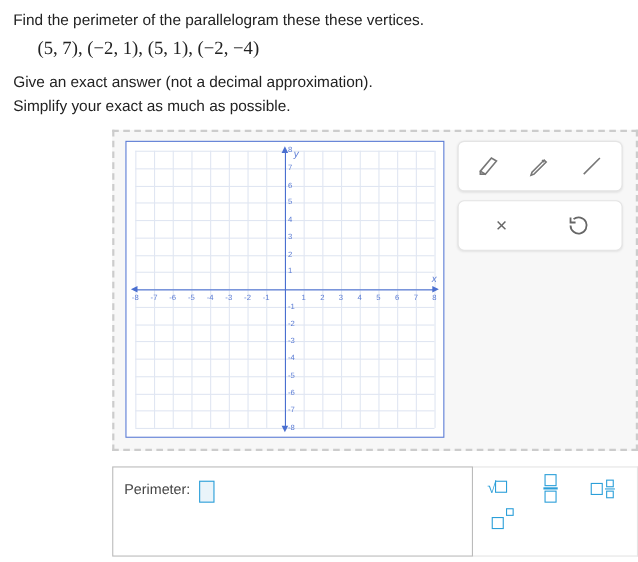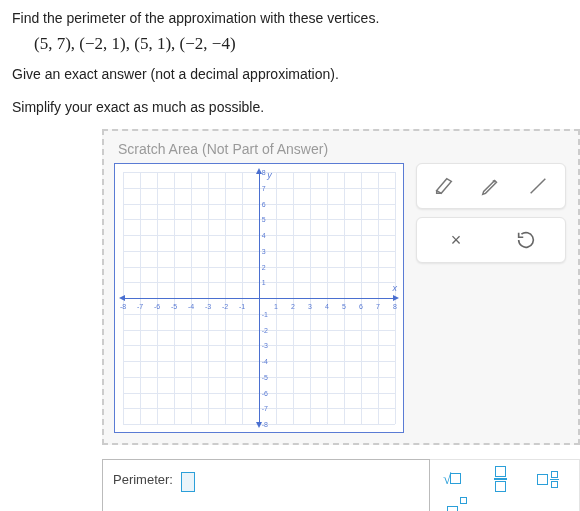--- a/index.html
+++ b/index.html
@@ -1,19 +1,19 @@
 <!DOCTYPE html>
 <html><head>
   <meta charset="utf-8">
   <style>
     * { box-sizing: border-box; margin: 0; padding: 0; }
     body { font-family: Arial, sans-serif; font-size: 14px; color: #222; background: #fff; width: 580px; padding: 10px 12px; }
     .prompt-line1 { margin-bottom: 8px; }
     .vertices { font-family: 'Times New Roman', serif; font-size: 17px; margin: 8px 0 12px 22px; }
-    .instr { margin-bottom: 17px; }
+    .instr { margin-bottom: 6px; }
     .instr2 { margin-bottom: 14px; }
     .scratch-box { border: 2px dashed #ccc; background: #f7f7f7; margin-left: 90px; width: 478px; padding: 8px 10px 10px 10px; }
     .scratch-title { color: #9a9a9a; font-size: 14px; margin: 2px 0 6px 4px; }
     .scratch-body { display: flex; gap: 12px; }
     .canvas-wrap { background: #fff; border: 1px solid #5a7bd4; width: 290px; height: 270px; position: relative; }
     .grid { position: absolute; inset: 8px; }
     .axis { position: absolute; background: #4a6fd0; }
     .axis.h { height: 1px; width: 100%; top: 50%; }
     .axis.v { width: 1px; height: 100%; left: 50%; }
     .gridline { position: absolute; background: #e0e6f2; }
@@ -36,27 +36,26 @@
     .perim-input { width:14px; height:20px; border:1px solid #2b9fd9; background:#eaf4fa; }
     .palette { width:150px; background:#fff; border:1px solid #e4e4e4; border-left:none; padding:8px; }
     .prow { display:flex; gap:20px; margin-bottom:10px;}
     .pal { width:28px; height:22px; display:flex; align-items:center; justify-content:center; cursor:pointer; color:#2b9fd9; font-size:15px;}
     .pal .box { width:11px; height:11px; border:1.5px solid #2b9fd9; display:inline-block;}
     .pal .boxsm { width:7px; height:7px; border:1px solid #2b9fd9; display:inline-block;}
   </style>
 </head>
 <body>
 
-<div class="prompt-line1">Find the perimeter of the approximation with these vertices.</div>
+<div class="prompt-line1">Find the perimeter of the parallelogram these these vertices.</div>
 <div class="vertices">(5, 7), (−2, 1), (5, 1), (−2, −4)</div>
 <div class="instr">Give an exact answer (not a decimal approximation).</div>
 <div class="instr2">Simplify your exact as much as possible.</div>
 
 <div class="scratch-box">
-  <div class="scratch-title">Scratch Area (Not Part of Answer)</div>
   <div class="scratch-body">
     <div class="canvas-wrap">
       <div class="grid" id="grid">
           <div class="gridline v" style="left: 0%;"></div>
           <div class="gridline v" style="left: 6.25%;"></div>
           <div class="gridline v" style="left: 12.5%;"></div>
           <div class="gridline v" style="left: 18.75%;"></div>
           <div class="gridline v" style="left: 25%;"></div>
           <div class="gridline v" style="left: 31.25%;"></div>
           <div class="gridline v" style="left: 37.5%;"></div>

